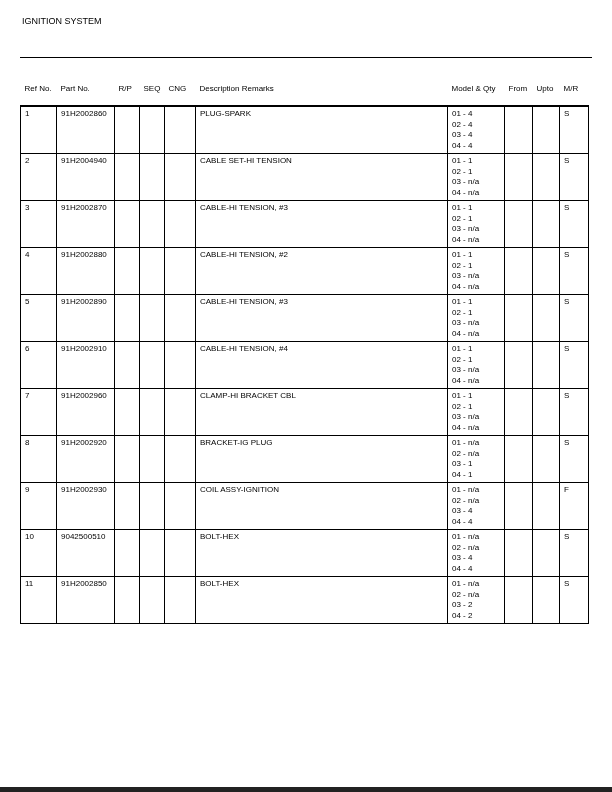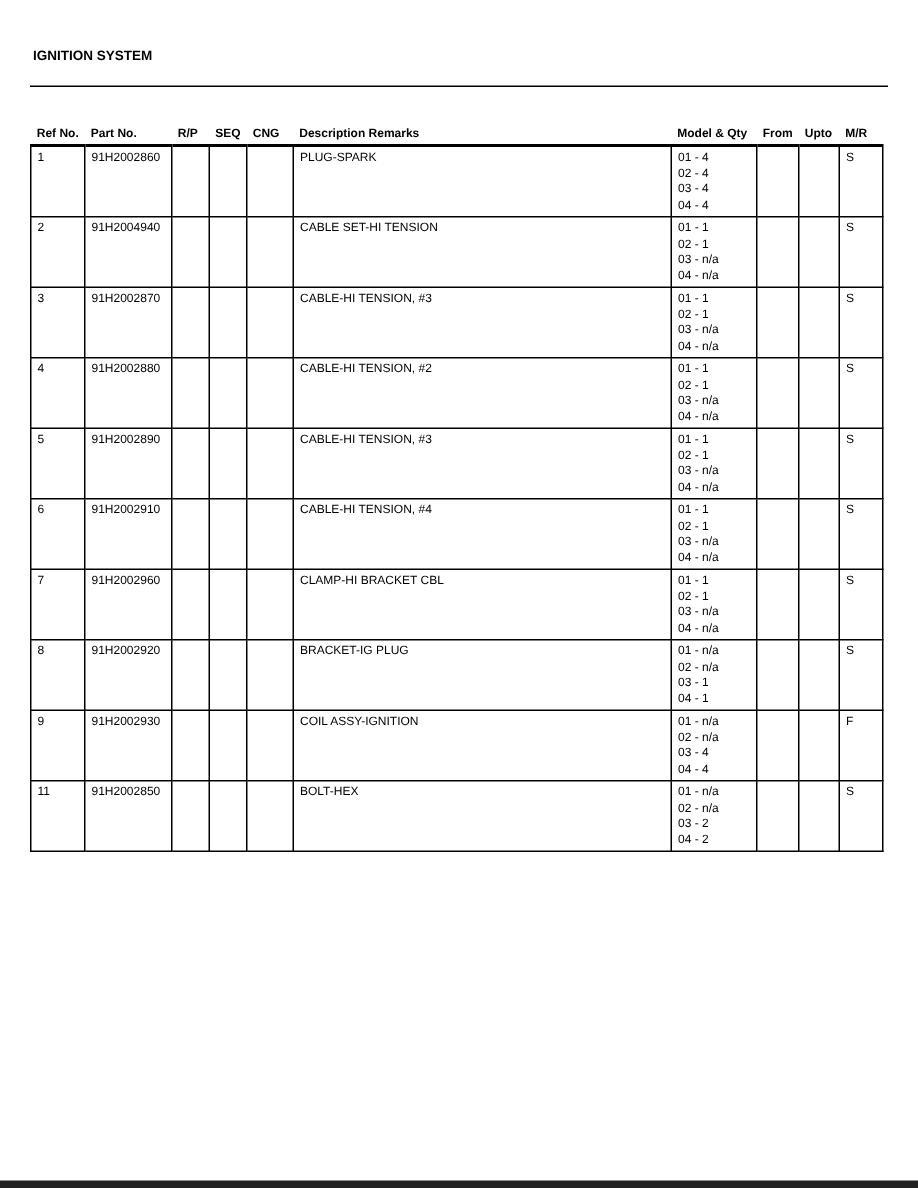--- a/index.html
+++ b/index.html
@@ -12,23 +12,23 @@
   .page {
     position: relative;
     width: 612px;
     height: 792px;
     background: #ffffff;
     overflow: hidden;
   }
   .doc-title {
     position: absolute;
     left: 22px;
-    top: 32px;
+    top: 16px;
     font-size: 9px;
-    font-weight: bold;
+    font-weight: normal;
   }
   .breadcrumb {
     position: absolute;
     left: 22px;
     top: 42px;
     font-size: 8.5px;
     font-weight: bold;
     white-space: nowrap;
   }
   .top-rule {
@@ -41,23 +41,23 @@
   table.parts {
     position: absolute;
     left: 20px;
     top: 82px;
     width: 568px;
     border-collapse: collapse;
     table-layout: fixed;
   }
   table.parts thead th {
     font-size: 8px;
-    font-weight: bold;
+    font-weight: normal;
     text-align: left;
-    padding: 2px 4px 3px 4px;
+    padding: 2px 4px 12px 4px;
     border: none;
     border-bottom: 2px solid #000;
     white-space: nowrap;
   }
   table.parts tbody td {
     border: 1px solid #000;
     font-size: 8px;
     line-height: 10.5px;
     vertical-align: top;
     padding: 2px 4px;
@@ -254,20 +254,35 @@
         <td>COIL ASSY-IGNITION</td>
         <td class="c-model">01 - n/a
 02 - n/a
 03 - 4
 04 - 4</td>
         <td></td>
         <td></td>
         <td>F</td>
       </tr>
       <tr>
+        <td>10</td>
+        <td>9042500510</td>
+        <td></td>
+        <td></td>
+        <td></td>
+        <td>BOLT-HEX</td>
+        <td class="c-model">01 - n/a
+02 - n/a
+03 - 4
+04 - 4</td>
+        <td></td>
+        <td></td>
+        <td>S</td>
+      </tr>
+      <tr>
         <td>11</td>
         <td>91H2002850</td>
         <td></td>
         <td></td>
         <td></td>
         <td>BOLT-HEX</td>
         <td class="c-model">01 - n/a
 02 - n/a
 03 - 2
 04 - 2</td>

